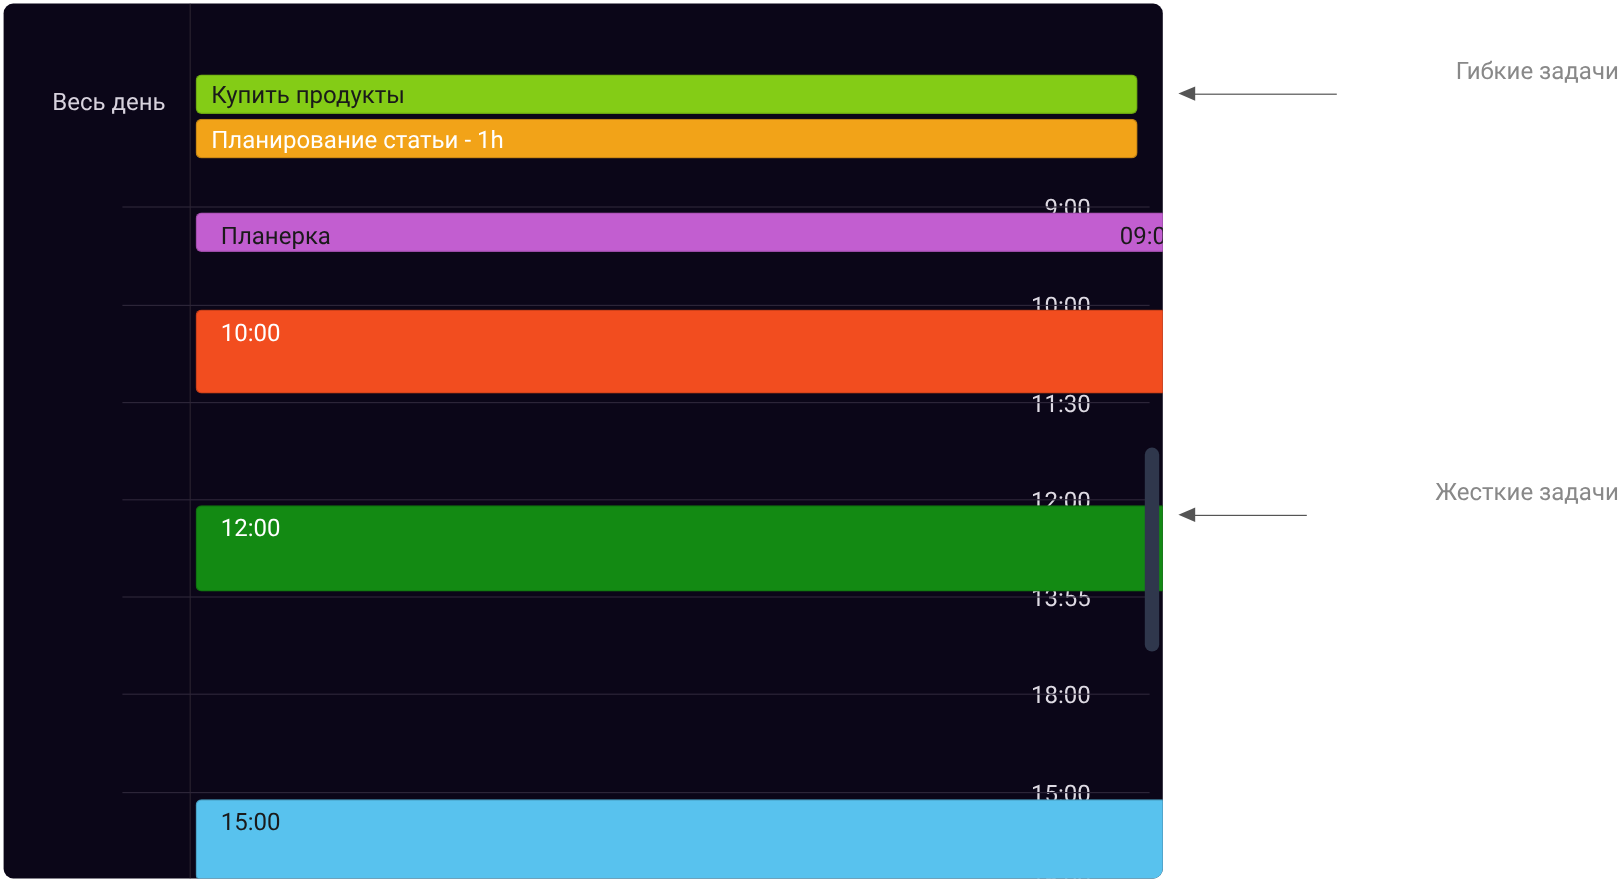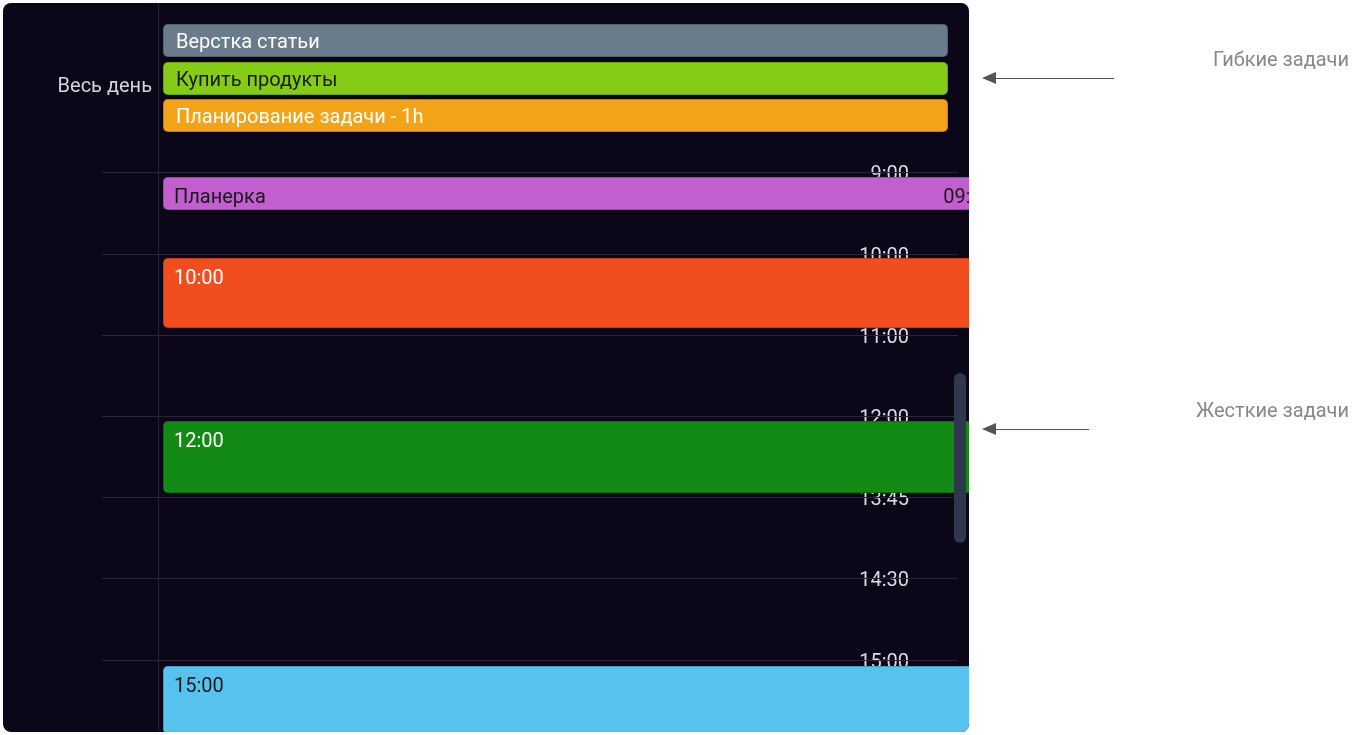--- a/index.html
+++ b/index.html
@@ -16,21 +16,21 @@
     left: 3px;
     top: 3px;
     width: 966px;
     height: 729px;
     background: #0b0618;
     border-radius: 8px;
     overflow: hidden;
   }
   .allday-label {
     position: absolute;
-    left: 14px;
+    left: 0;
     top: 70px;
     width: 135px;
     text-align: right;
     color: #d7d2dd;
     font-size: 20px;
     font-weight: 400;
   }
   .hour-label {
     position: absolute;
     right: 60px;
@@ -71,21 +71,21 @@
     padding: 4px 12px 0 12px;
     font-size: 20px;
     line-height: 25px;
     border: 1px solid rgba(0,0,0,0.2);
   }
   .timed-event {
     position: absolute;
     left: 0;
     width: 841px;
     border-radius: 5px;
-    padding: 6px 10px;
+    padding: 6px 20px;
     font-size: 20px;
     display: flex;
     justify-content: space-between;
     align-items: flex-start;
     border: 1px solid rgba(0,0,0,0.2);
   }
   .timed-event .title { flex: 1; }
   .timed-event .time  { font-variant-numeric: tabular-nums; }
   .scroll-thumb {
     position: absolute;
@@ -122,42 +122,39 @@
 <div class="calendar-panel">
 
   <div class="vline l1"></div>
 
   <div class="allday-label">Весь день</div>
 
   <div class="hour-label" style="top:158px">9:00</div>
   <div class="hour-line" style="top:169px"></div>
   <div class="hour-label" style="top:240px">10:00</div>
   <div class="hour-line" style="top:251px"></div>
-  <div class="hour-label" style="top:321px">11:00</div>
+  <div class="hour-label" style="top:321px">11:30</div>
   <div class="hour-line" style="top:332px"></div>
   <div class="hour-label" style="top:402px">12:00</div>
   <div class="hour-line" style="top:413px"></div>
-  <div class="hour-label" style="top:483px">13:45</div>
+  <div class="hour-label" style="top:483px">13:55</div>
   <div class="hour-line" style="top:494px"></div>
-  <div class="hour-label" style="top:564px">14:30</div>
+  <div class="hour-label" style="top:564px">18:00</div>
   <div class="hour-line" style="top:575px"></div>
   <div class="hour-label" style="top:646px">15:00</div>
   <div class="hour-line" style="top:657px"></div>
   <div class="hour-label" style="top:718px">16:00</div>
 
   <div class="events-area">
 
-    <div class="allday-event" style="top: 21px; background: rgb(106, 123, 140); color: rgb(255, 255, 255);">
-      <span>Верстка статьи</span>
-    </div>
     <div class="allday-event" style="top: 59px; background: #84cc16; color: rgb(26, 26, 26);">
       <span>Купить продукты</span>
     </div>
     <div class="allday-event" style="top: 96px; background: rgb(242, 163, 24); color: rgb(255, 255, 255);">
-      <span>Планирование задачи - 1h</span>
+      <span>Планирование статьи - 1h</span>
     </div>
 
     <div class="timed-event" style="top: 174px; height: 33px; background: rgb(194, 94, 208); color: rgb(26, 26, 26);">
       <span class="title">Планерка</span>
       <span class="time">09:00</span>
     </div>
     <div class="timed-event" style="top: 255px; height: 70px; background: rgb(242, 77, 31); color: rgb(255, 255, 255);">
       <span class="time">10:00</span>
     </div>
     <div class="timed-event" style="top: 418px; height: 72px; background: rgb(19, 138, 19); color: rgb(255, 255, 255);">

